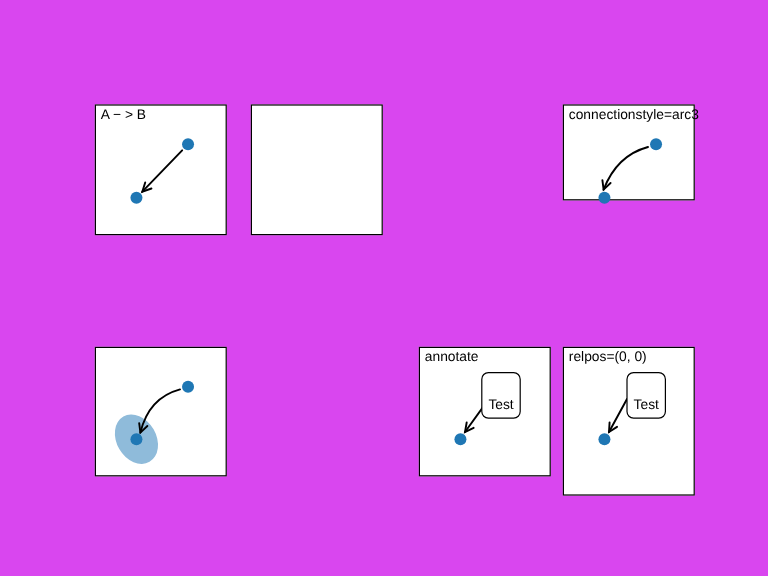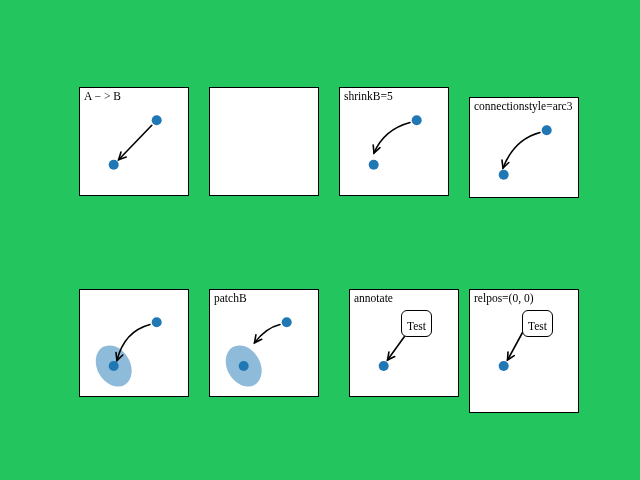--- a/index.html
+++ b/index.html
@@ -4,22 +4,22 @@
 <style>
   html, body {
     margin: 0;
     padding: 0;
     background: #ffffff;
   }
   #figure {
     position: relative;
     width: 640px;
     height: 480px;
-    background: #22c55e;
-    font-family: Liberation Serif, serif;
+    background: #d946ef;
+    font-family: Liberation Sans, sans-serif;
     overflow: hidden;
   }
   .panel {
     position: absolute;
     box-sizing: border-box;
     border: 1px solid #000000;
     background: #ffffff;
   }
   .panel svg {
     position: absolute;
@@ -36,32 +36,32 @@
     color: #000000;
     white-space: nowrap;
     z-index: 3;
   }
   .testbox {
     position: absolute;
     box-sizing: border-box;
     border: 1.3px solid #000000;
     border-radius: 6px;
     background: #ffffff;
-    padding: 7px 5px 2px 5px;
+    padding: 19px 5px 2px 5px;
     font-size: 11.5px;
     line-height: 16px;
     color: #000000;
     z-index: 2;
     white-space: nowrap;
   }
   
   #p1 { left: 79px;  top: 87px;  width: 110px; height: 109px; }
   #p2 { left: 209px; top: 87px;  width: 110px; height: 109px; }
   #p3 { left: 339px; top: 87px;  width: 110px; height: 109px; }
-  #p4 { left: 469px; top: 97px;  width: 110px; height: 101px; padding-left: 11px; }
+  #p4 { left: 469px; top: 87px;  width: 110px; height: 80px; padding-left: 11px; }
   #p5 { left: 79px;  top: 289px; width: 110px; height: 108px; }
   #p6 { left: 209px; top: 289px; width: 110px; height: 108px; }
   #p7 { left: 349px; top: 289px; width: 110px; height: 108px; }
   #p8 { left: 469px; top: 289px; width: 110px; height: 124px; }
   .arrow { fill: none; stroke-width: 1.6; stroke-linecap: round; }
   .arrowhead { fill: none; stroke-width: 1.6; stroke-linecap: round; stroke-linejoin: miter; }
 </style>
 </head>
 <body>
 
@@ -72,29 +72,20 @@
     <svg width="108" height="107">
       <path class="arrow" d="M71.8 37.3 L38.6 71.7" stroke="#000000"></path>
       <path class="arrowhead" d="M46.2 69.1 L38.6 71.7 L41 64.1" stroke="#000000"></path>
       <circle cx="76.7" cy="32.3" r="5" fill="#1f77b4"></circle>
       <circle cx="33.7" cy="76.7" r="5" fill="#1f77b4"></circle>
     </svg>
   </div>
 
   <div class="panel" id="p2"></div>
 
-  <div class="panel" id="p3">
-    <div class="ptitle">shrinkB=5</div>
-    <svg width="108" height="107">
-      <path class="arrow" d="M70 34.5 Q44 41.5 34 65" stroke="#000000"></path>
-      <path class="arrowhead" d="M40 59.7 L34 65 L33.2 57" stroke="#000000"></path>
-      <circle cx="76.7" cy="32.3" r="5" fill="#1f77b4"></circle>
-      <circle cx="33.7" cy="76.7" r="5" fill="#1f77b4"></circle>
-    </svg>
-  </div>
 
   <div class="panel" id="p4">
     <div class="ptitle">connectionstyle=arc3</div>
     <svg width="108" height="107">
       <path class="arrow" d="M70 34.5 Q44 41.5 33 70" stroke="#000000"></path>
       <path class="arrowhead" d="M38.8 64.5 L33 70 L32 62.1" stroke="#000000"></path>
       <circle cx="76.7" cy="32.3" r="5" fill="#1f77b4"></circle>
       <circle cx="33.7" cy="76.7" r="5" fill="#1f77b4"></circle>
     </svg>
   </div>
@@ -102,30 +93,20 @@
   <div class="panel" id="p5">
     <svg width="108" height="106">
       <ellipse cx="33.7" cy="76" rx="16.5" ry="21.8" transform="rotate(-30 33.7 76)" fill="#8fbbda"></ellipse>
       <path class="arrow" d="M70 34.5 Q44 41.5 37 70.5" stroke="#000000"></path>
       <path class="arrowhead" d="M42.8 65 L37 70.5 L36 62.6" stroke="#000000"></path>
       <circle cx="76.7" cy="32.3" r="5" fill="#1f77b4"></circle>
       <circle cx="33.7" cy="76" r="5" fill="#1f77b4"></circle>
     </svg>
   </div>
 
-  <div class="panel" id="p6">
-    <div class="ptitle">patchB</div>
-    <svg width="108" height="106">
-      <ellipse cx="33.7" cy="76" rx="16.5" ry="21.8" transform="rotate(-30 33.7 76)" fill="#8fbbda"></ellipse>
-      <path class="arrow" d="M70 34.5 Q55.8 37.9 44.5 52.8" stroke="#000000"></path>
-      <path class="arrowhead" d="M51.7 49.3 L44.5 52.8 L45.9 44.9" stroke="#000000"></path>
-      <circle cx="76.7" cy="32.3" r="5" fill="#1f77b4"></circle>
-      <circle cx="33.7" cy="76" r="5" fill="#1f77b4"></circle>
-    </svg>
-  </div>
 
   <div class="panel" id="p7">
     <div class="ptitle">annotate</div>
     <svg width="108" height="106">
       <path class="arrow" d="M57 43 L37.5 70" stroke="#000000"></path>
       <path class="arrowhead" d="M44.7 66.5 L37.5 70 L38.9 62.1" stroke="#000000"></path>
       <circle cx="33.7" cy="76" r="5" fill="#1f77b4"></circle>
     </svg>
     <div class="testbox" style="left:51px; top:20px;">Test</div>
   </div>

